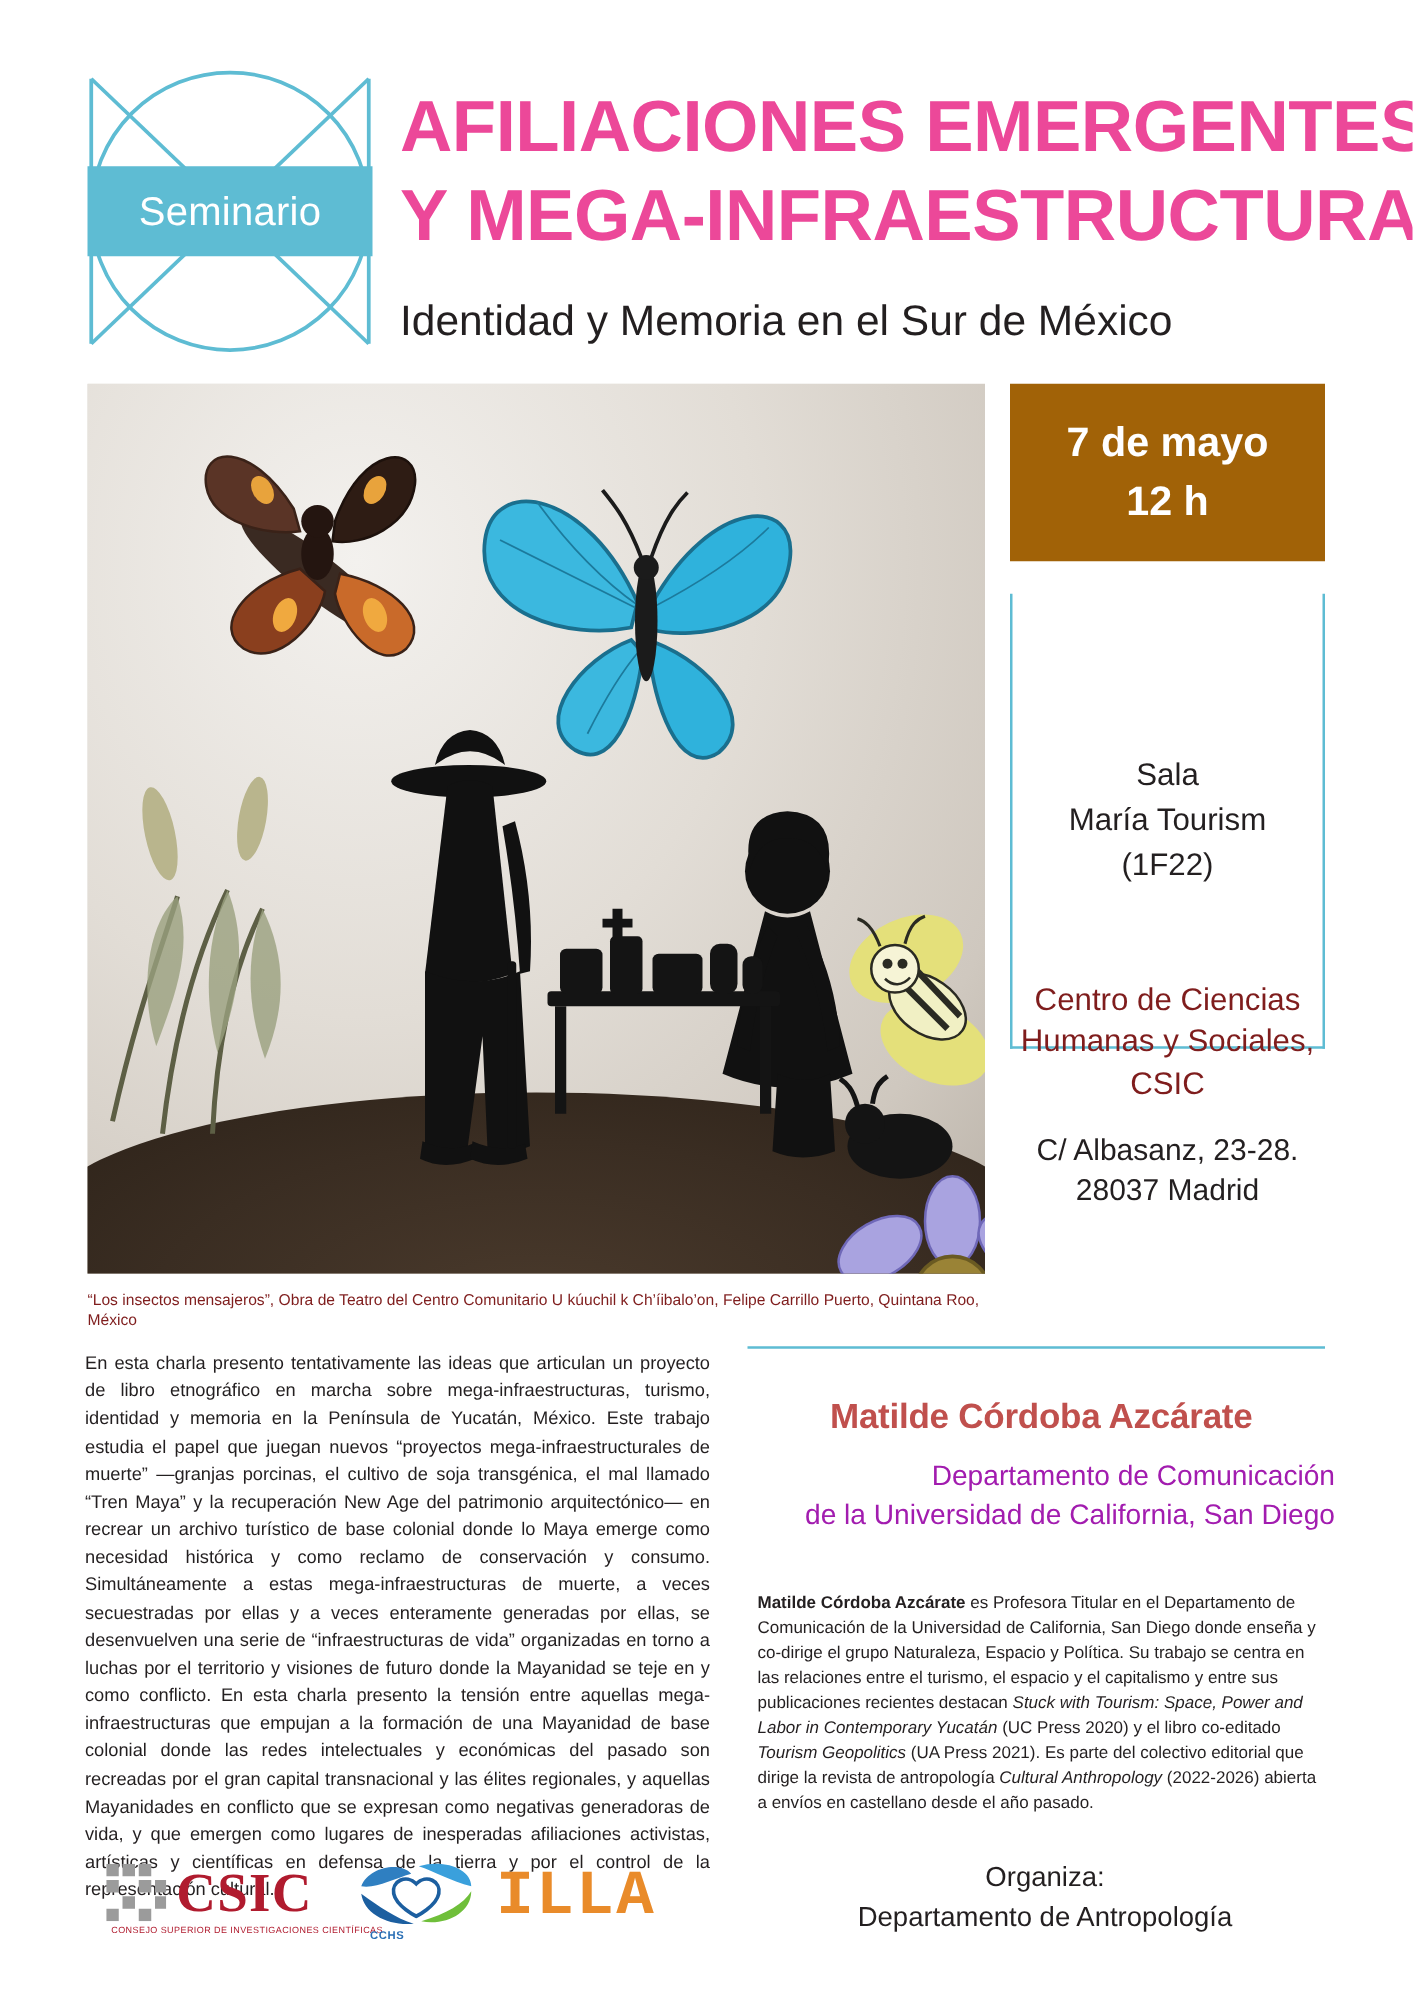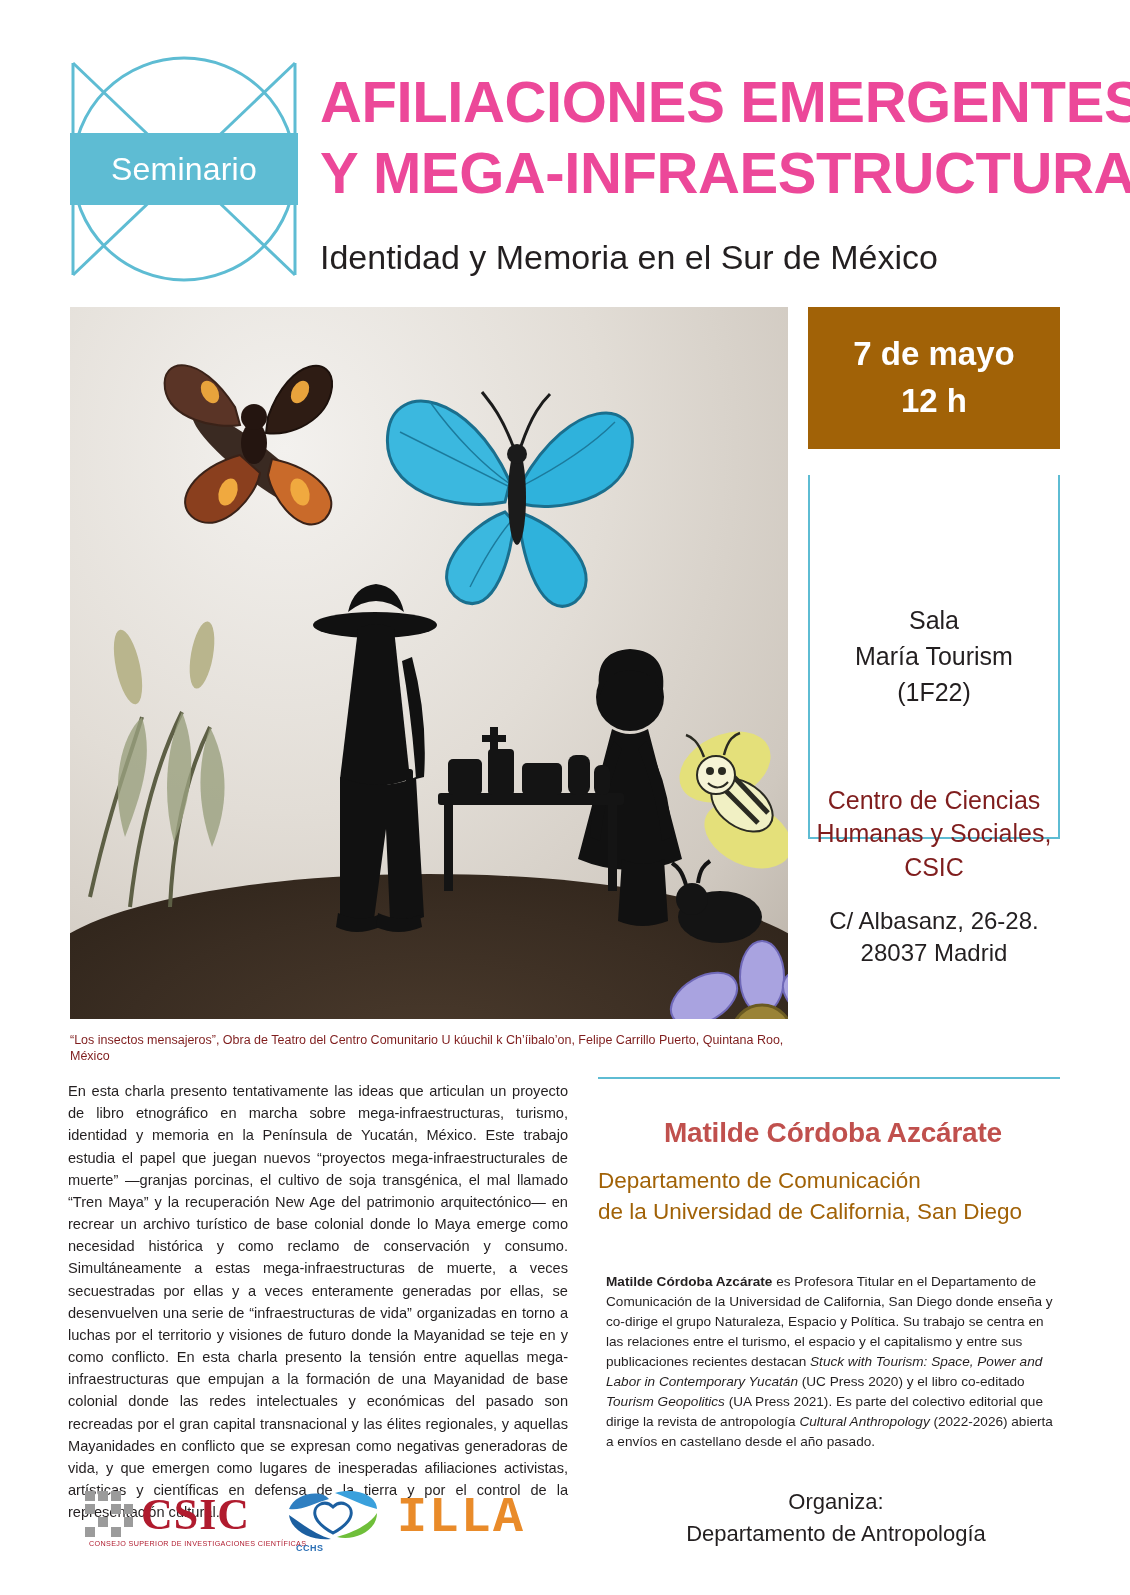--- a/index.html
+++ b/index.html
@@ -164,24 +164,24 @@
     color: #c0504d;
     font-size: 28px;
     font-weight: bold;
     text-align: center;
     letter-spacing: -.2px;
   }
   .speaker-affil {
     position: absolute;
     left: 598px; top: 1165px;
     width: 470px;
-    text-align: left;
+    text-align: right;
     font-size: 22.5px;
     line-height: 1.38;
-    color: #a16207;
+    color: #a21caf;
   }
   .bio {
     position: absolute;
     left: 606px; top: 1272px;
     width: 452px;
     font-size: 13.6px;
     line-height: 1.47;
     text-align: left;
     color: #231f20;
   }
@@ -375,21 +375,21 @@
   <div>(1F22)</div>
 </div>
 
 <div class="venue">
   <div>Centro de Ciencias</div>
   <div>Humanas y Sociales,</div>
   <div>CSIC</div>
 </div>
 
 <div class="address">
-  <div>C/ Albasanz, 26-28.</div>
+  <div>C/ Albasanz, 23-28.</div>
   <div>28037 Madrid</div>
 </div>
 
 <div class="abstract">En esta charla presento tentativamente las ideas que articulan un proyecto de libro etnográfico en marcha sobre mega-infraestructuras, turismo, identidad y memoria en la Península de Yucatán, México. Este trabajo estudia el papel que juegan nuevos “proyectos mega-infraestructurales de muerte” —granjas porcinas, el cultivo de soja transgénica, el mal llamado “Tren Maya” y la recuperación New Age del patrimonio arquitectónico— en recrear un archivo turístico de base colonial donde lo Maya emerge como necesidad histórica y como reclamo de conservación y consumo. Simultáneamente a estas mega-infraestructuras de muerte, a veces secuestradas por ellas y a veces enteramente generadas por ellas, se desenvuelven una serie de “infraestructuras de vida” organizadas en torno a luchas por el territorio y visiones de futuro donde la Mayanidad se teje en y como conflicto. En esta charla presento la tensión entre aquellas mega-infraestructuras que empujan a la formación de una Mayanidad de base colonial donde las redes intelectuales y económicas del pasado son recreadas por el gran capital transnacional y las élites regionales, y aquellas Mayanidades en conflicto que se expresan como negativas generadoras de vida, y que emergen como lugares de inesperadas afiliaciones activistas, artísticas y científicas en defensa de la tierra y por el control de la representación cultural.</div>
 
 <div class="right-rule"></div>
 <div class="speaker">Matilde Córdoba Azcárate</div>
 <div class="speaker-affil">
   <div>Departamento de Comunicación</div>
   <div>de la Universidad de California, San Diego</div>

